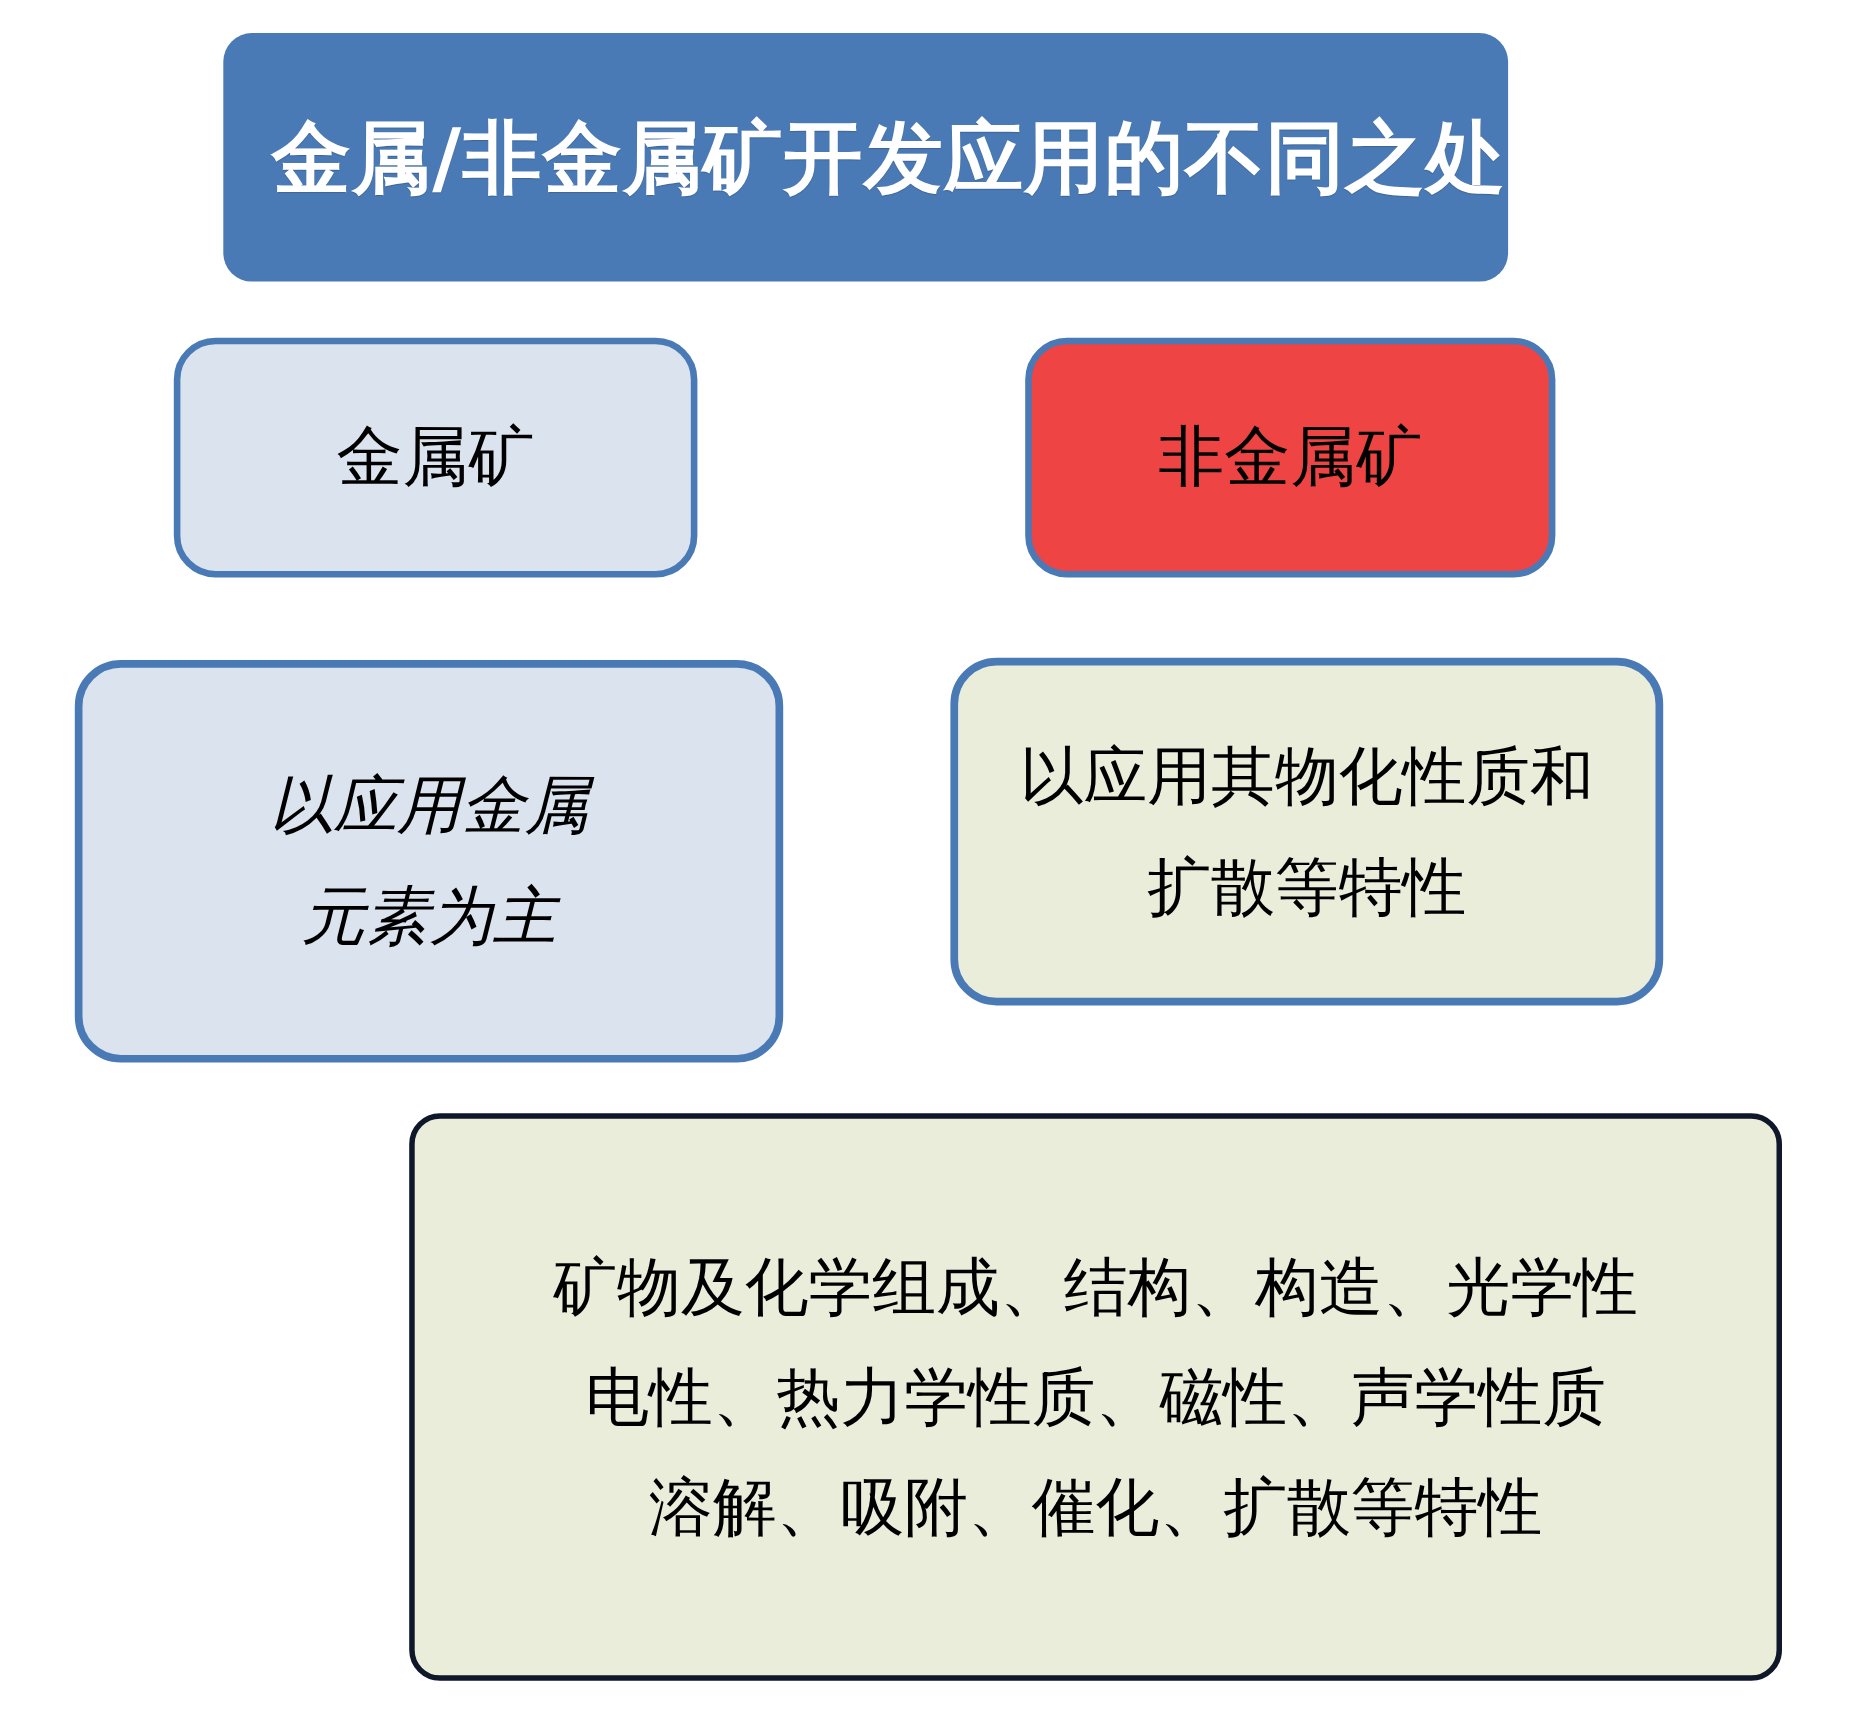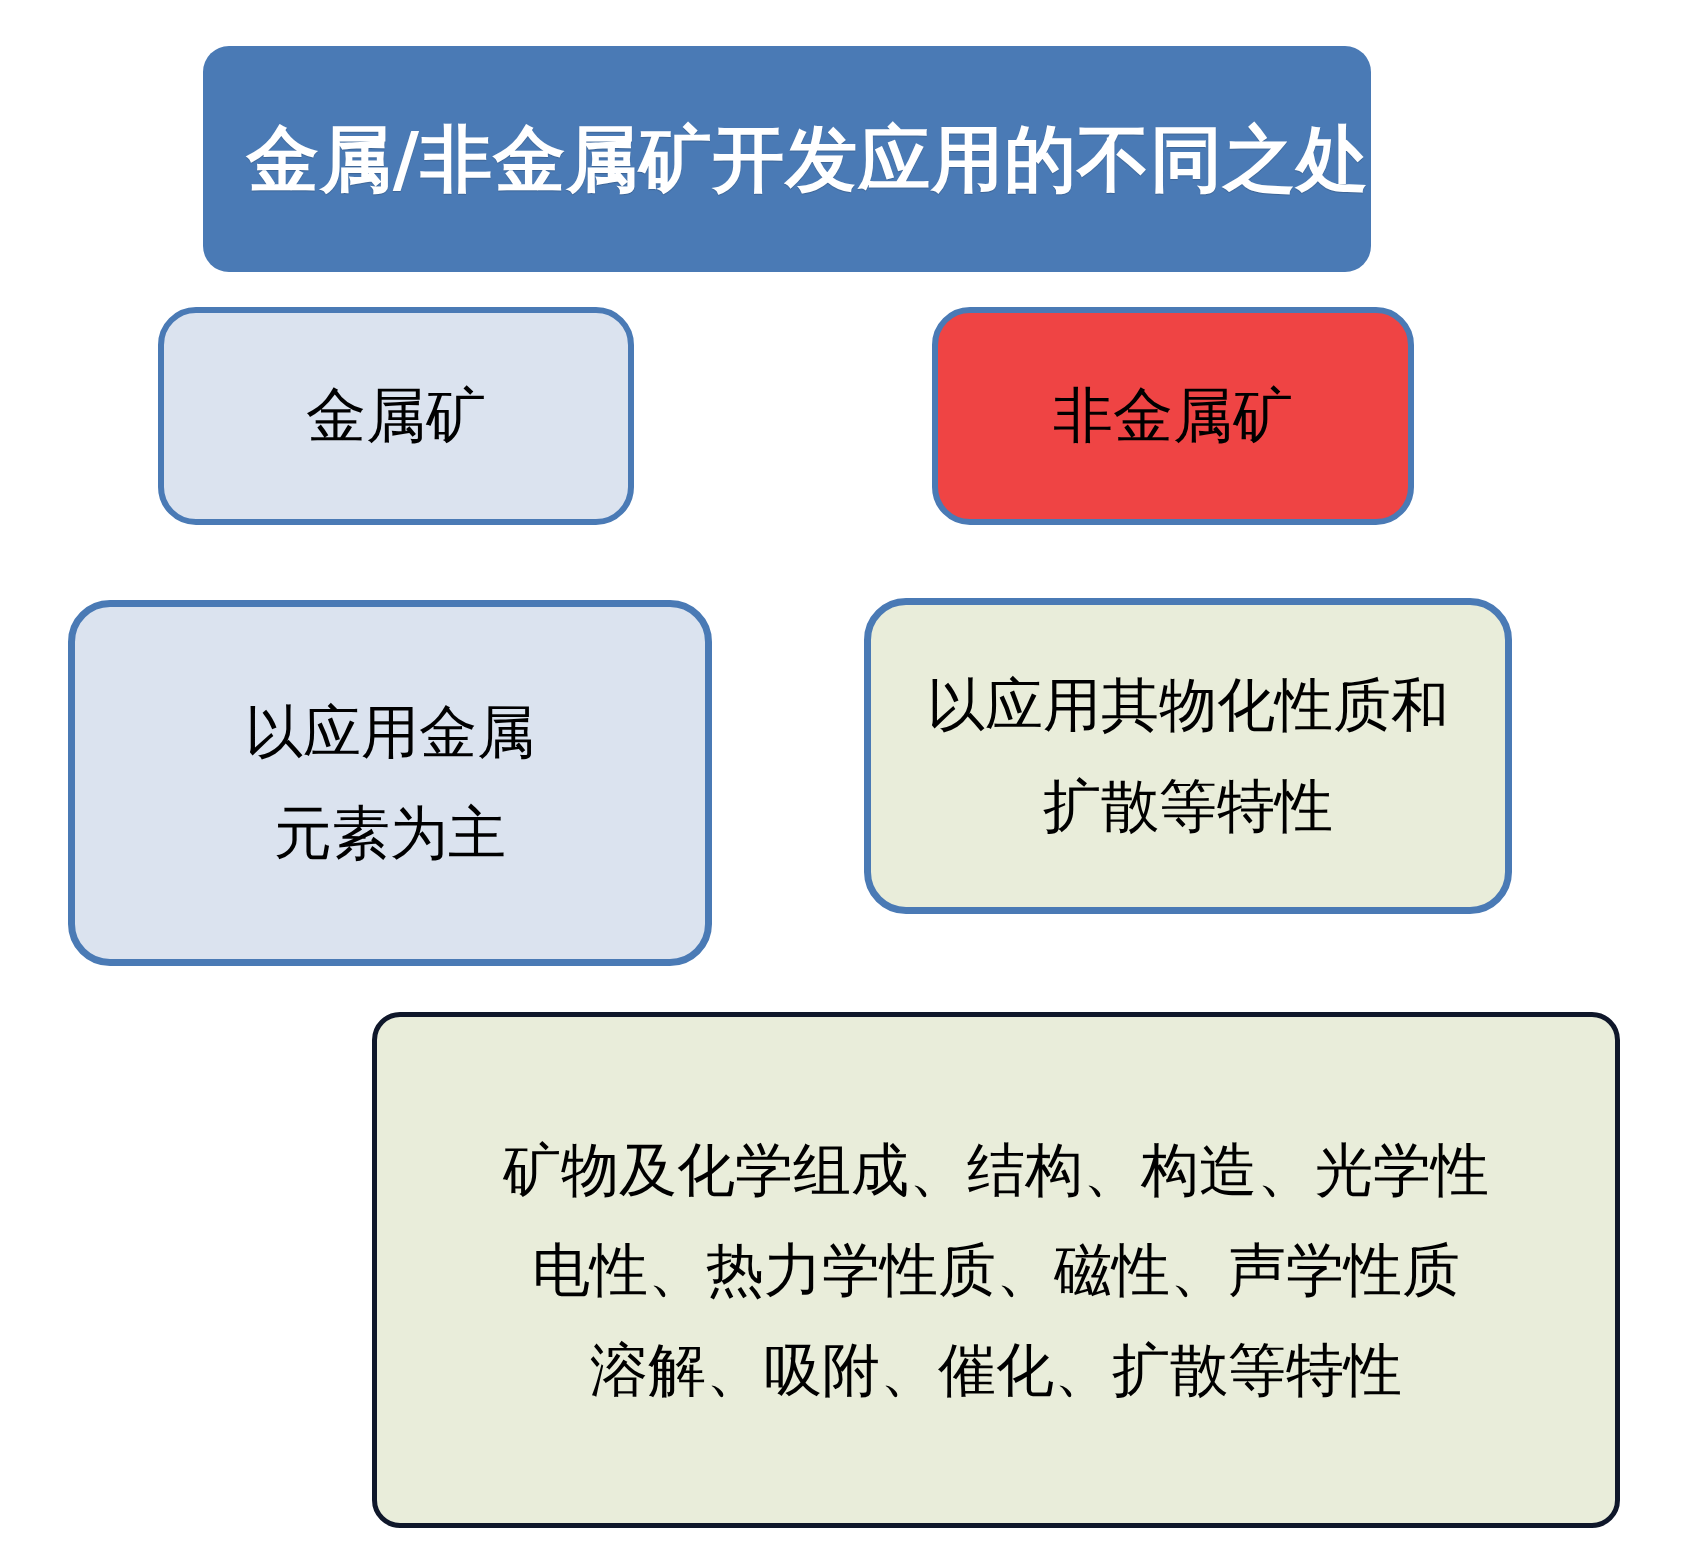--- a/index.html
+++ b/index.html
@@ -46,21 +46,20 @@
     background: #4a7ab5;
     border: none;
     border-radius: 26px;
     color: #ffffff;
     font-size: 72px;
     font-weight: bold;
     letter-spacing: 1px;
     justify-content: flex-start;
     padding-left: 42px;
     text-shadow: 0 1px 1px rgba(0,0,0,0.18);
-    margin-top: 16px;
   }
 
   
   .cat-box {
     border: 6px solid #4a7ab5;
     border-radius: 38px;
     font-size: 60px;
   }
   #box-metal-ore {
     left: 158px;
@@ -83,20 +82,21 @@
     border-radius: 42px;
     font-size: 58px;
     line-height: 1.75;
   }
   #box-metal-detail {
     left: 68px;
     top: 600px;
     width: 644px;
     height: 366px;
     background: #dbe3ef;
+    font-style: italic;
   }
   #box-nonmetal-detail {
     left: 864px;
     top: 598px;
     width: 648px;
     height: 316px;
     background: #e9edda;
   }
 
   

